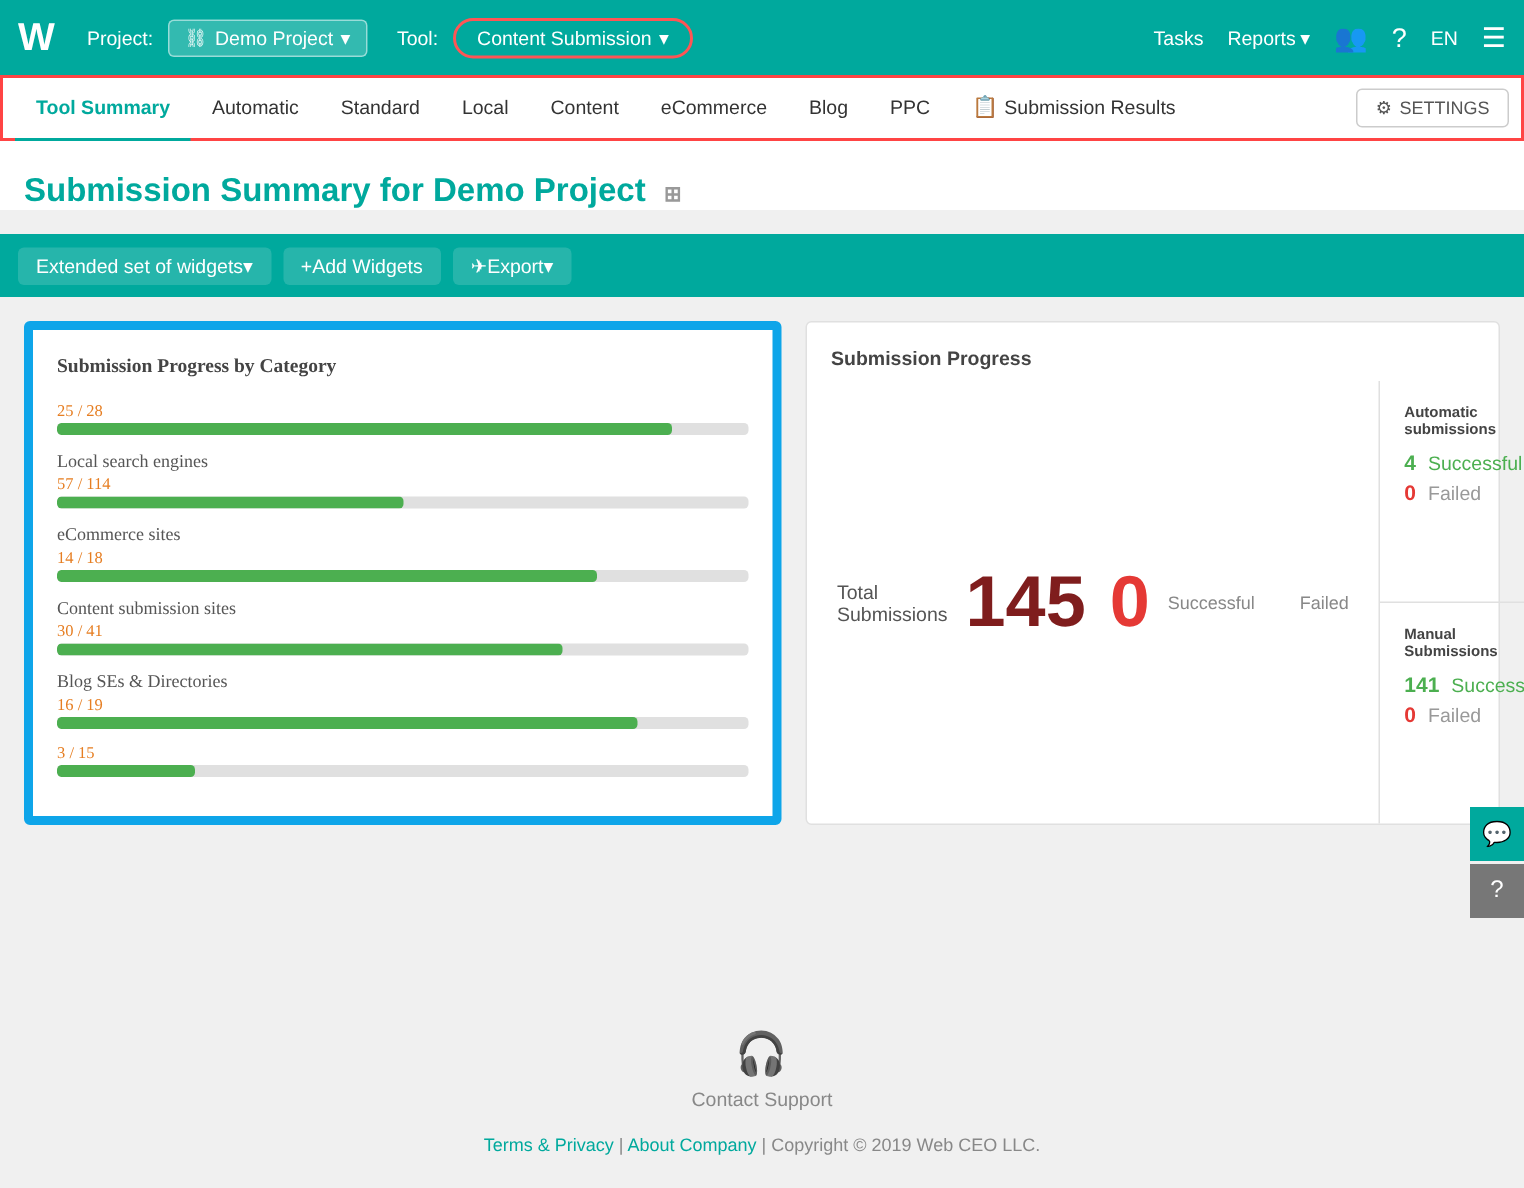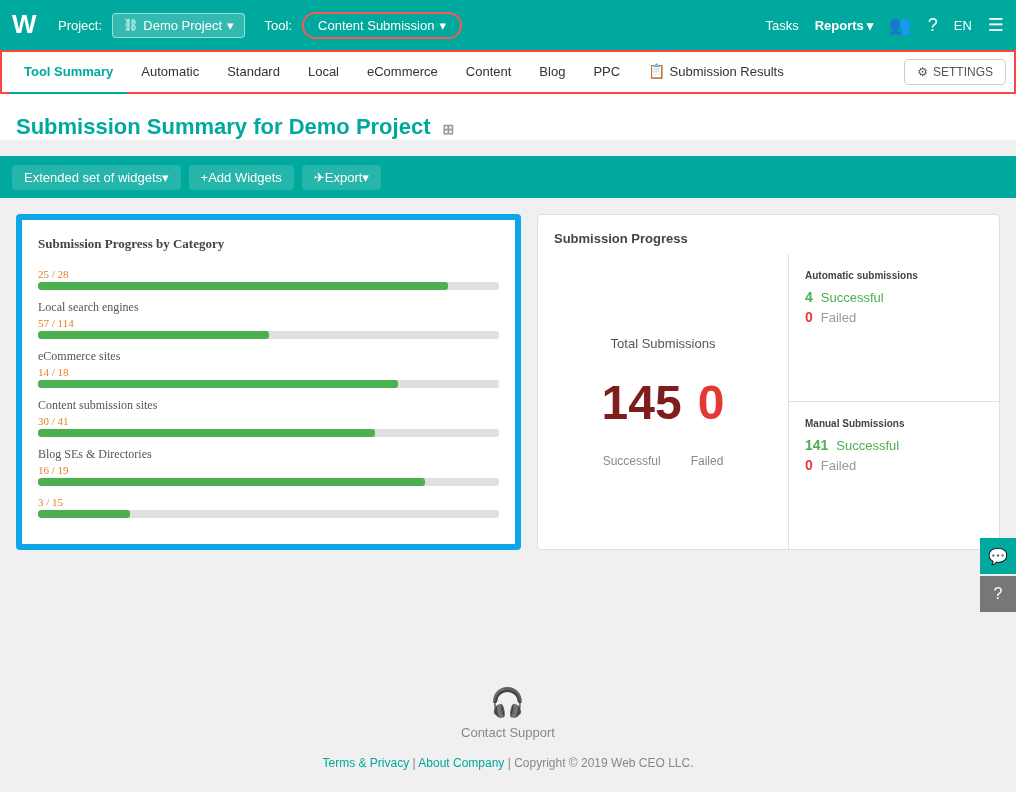--- a/index.html
+++ b/index.html
@@ -50,21 +50,21 @@
     }
     .nav-spacer { flex: 1; }
     .nav-right {
       display: flex;
       align-items: center;
       gap: 16px;
       color: #fff;
     }
     .nav-right a { color: #fff; text-decoration: none; font-size: 13px; cursor: pointer; }
     .nav-right .reports-btn {
-      display: flex; align-items: center; gap: 3px; font-weight: bold;
+      display: flex; align-items: center; gap: 3px;
     }
     .nav-icon { font-size: 18px; cursor: pointer; }
 
     
     .tool-tabs {
       background: #fff;
       border: 2px solid #ff4444;
       display: flex;
       align-items: center;
       padding: 0 8px;
@@ -190,25 +190,25 @@
       color: #444;
       padding: 16px 16px 8px;
     }
     .right-widget-body {
       display: flex;
       flex: 1;
     }
     .total-submissions-panel {
       flex: 1;
       display: flex;
-      flex-direction: column;
+      flex-direction: row;
       align-items: center;
       justify-content: center;
       padding: 20px;
-      gap: 24px;
+      gap: 12px;
     }
     .total-label { font-size: 13px; color: #555; }
     .total-numbers { display: flex; gap: 16px; align-items: baseline; }
     .total-success { font-size: 48px; font-weight: bold; color: #7f1d1d; }
     .total-failed { font-size: 48px; font-weight: bold; color: #e53935; }
     .sub-labels { display: flex; gap: 30px; }
     .sub-label { font-size: 12px; color: #888; }
 
     .breakdown-panel {
       flex: 1;
@@ -314,22 +314,22 @@
     <a>EN</a>
     <span class="nav-icon">☰</span>
   </div>
 </div>
 
 <div class="tool-tabs">
   <div class="tool-tab active">Tool Summary</div>
   <div class="tool-tab">Automatic</div>
   <div class="tool-tab">Standard</div>
   <div class="tool-tab">Local</div>
+  <div class="tool-tab">Content</div>
   <div class="tool-tab">eCommerce</div>
-  <div class="tool-tab">Content</div>
   <div class="tool-tab">Blog</div>
   <div class="tool-tab">PPC</div>
   <div class="tool-tab" style="display:flex;align-items:center;gap:4px;">
     <span style="font-size:14px;">📋</span>
     Submission Results
   </div>
   <div class="tab-spacer"></div>
   <button class="settings-btn">
     <span>⚙</span>
     <span>SETTINGS</span>

